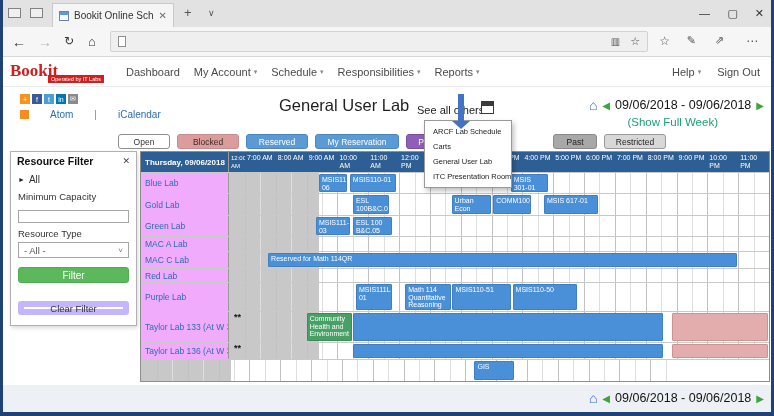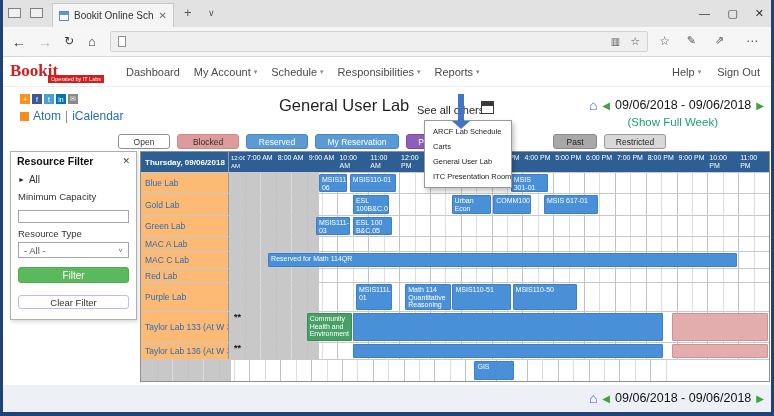--- a/index.html
+++ b/index.html
@@ -39,21 +39,21 @@
   .logo-badge { position:absolute; left:38px; top:14px; background:#cf1f1f; color:#fff; font-size:5.5px; padding:1px 3px; white-space:nowrap; }
   .appnav-items { position:absolute; left:126px; top:0; height:100%; display:flex; align-items:center; gap:14px; font-size:11px; color:#4a4a4a; }
   .appnav-right { position:absolute; right:14px; top:0; height:100%; display:flex; align-items:center; gap:16px; font-size:11px; color:#4a4a4a; }
   .caret { font-size:7px; color:#888; margin-left:3px; }
   .navitem { display:flex; align-items:center; }
 
   
   .subheader { position:absolute; top:87px; left:0; right:0; height:47px; background:#fff; }
   .social { position:absolute; left:20px; top:7px; display:flex; gap:2px; }
   .s-ico { width:10px; height:10px; color:#fff; font-size:7px; display:flex; align-items:center; justify-content:center; }
-  .feed-row { position:absolute; left:20px; top:22px; display:flex; align-items:center; gap:4px; font-size:12px; }
+  .feed-row { position:absolute; left:20px; top:22px; display:flex; align-items:center; gap:21px; font-size:10px; }
   .rss-ico { width:9px; height:9px; background:#f68b1f; }
   .blue-link { color:#2a6db5; }
   .sep { color:#888; }
   .page-title { position:absolute; left:279px; top:9px; font-size:16.5px; color:#1f1f1f; }
   .see-all { position:absolute; left:417px; top:17px; font-size:11px; color:#222; display:flex; align-items:center; gap:4px; }
   .dd-caret { font-size:7px; color:#222; }
   .cal-ico { position:absolute; left:481px; top:14px; width:13px; height:13px; border:1px solid #3a3a3a; background:#fff; }
   .cal-ico::before { content:""; position:absolute; left:0; right:0; top:0; height:4px; background:#3a3a3a; }
   .date-nav { display:flex; align-items:center; gap:5px; }
   .date-nav-top { position:absolute; right:10px; top:11px; }
@@ -85,29 +85,29 @@
   .fp-body { padding:2px 7px 10px; }
   .fp-tree { display:flex; align-items:center; gap:4px; font-size:10px; color:#333; margin:2px 0 6px; }
   .tri { font-size:7px; color:#222; }
   .fp-label { font-size:9.5px; color:#333; margin:5px 0 3px; }
   .fp-input { width:100%; height:13px; border:1px solid #a5a5a5; background:#fff; font-size:9px; }
   .fp-select { width:100%; height:16px; border:1px solid #a5a5a5; background:#fff; display:flex; align-items:center;
                justify-content:space-between; padding:0 5px; font-size:9.5px; color:#555; margin-top:2px; }
   .fp-chev { font-size:8px; color:#777; }
   .fp-btn { margin-top:9px; height:16px; background:#5cb85c; border:1px solid #4cae4c; color:#fff; font-size:10px;
             display:flex; align-items:center; justify-content:center; border-radius:3px; }
-  .fp-clear { margin-top:12px; height:14px; background:#fff; border:1px solid #c4b5fd; color:#333; font-size:9.5px;
+  .fp-clear { margin-top:18px; height:14px; background:#fff; border:6px solid #c4b5fd; color:#333; font-size:9.5px;
             display:flex; align-items:center; justify-content:center; border-radius:3px; }
 
   
   .schedule { position:absolute; left:140px; top:151px; width:630px; border:1px solid #8f8f8f; z-index:5; background:#fff; }
   .sh-row { display:flex; border-top:1px solid #c9c9c9; }
   .sh-head { background:#2e5f94; color:#fff; border-top:none; height:20px; }
   .sh-label { width:88px; flex:0 0 88px; border-right:1px solid #9a9a9a; font-size:8.5px; color:#2a6cb8;
-              display:flex; align-items:center; padding-left:4px; white-space:nowrap; overflow:hidden; background:#fdba74; }
+              display:flex; align-items:center; padding-left:4px; white-space:nowrap; overflow:hidden; background:#f0abfc; }
   .sh-head .sh-label { color:#fff; background:transparent; font-weight:bold; font-size:8px; }
   .sh-time { position:relative; flex:1; overflow:hidden; background:#fff; }
   .sh-head .sh-time { background:transparent; }
   .tlabel { position:absolute; top:2px; font-size:7px; color:#fff; line-height:8px; padding-left:2px; overflow:hidden; }
   .tlabel.zero { font-size:6px; }
   .gl { position:absolute; top:0; bottom:0; width:1px; z-index:2; }
   .past { position:absolute; top:0; bottom:0; left:0; background:#c8c8c8; z-index:1; }
   .ev { position:absolute; top:1px; bottom:1px; font-size:7px; line-height:7.5px; color:#fff; padding:1px 2px;
         overflow:hidden; border-radius:1px; z-index:3; }
   .ev-r { background:#4a90d8; border:1px solid #3f7fc2; }

